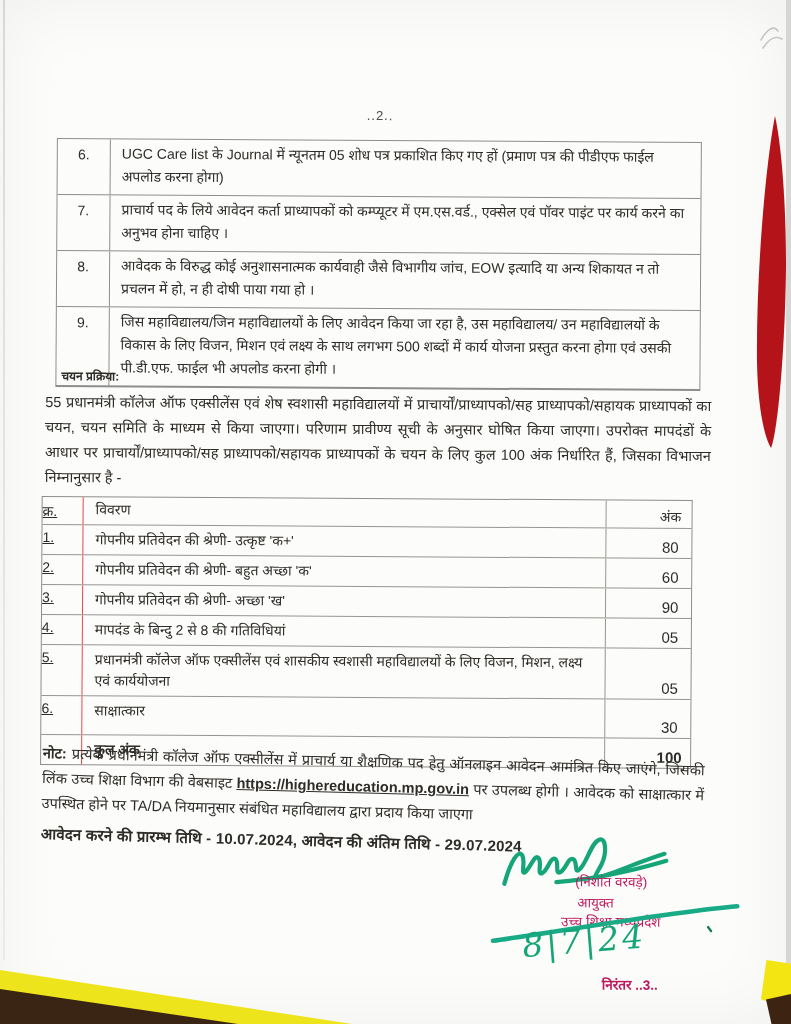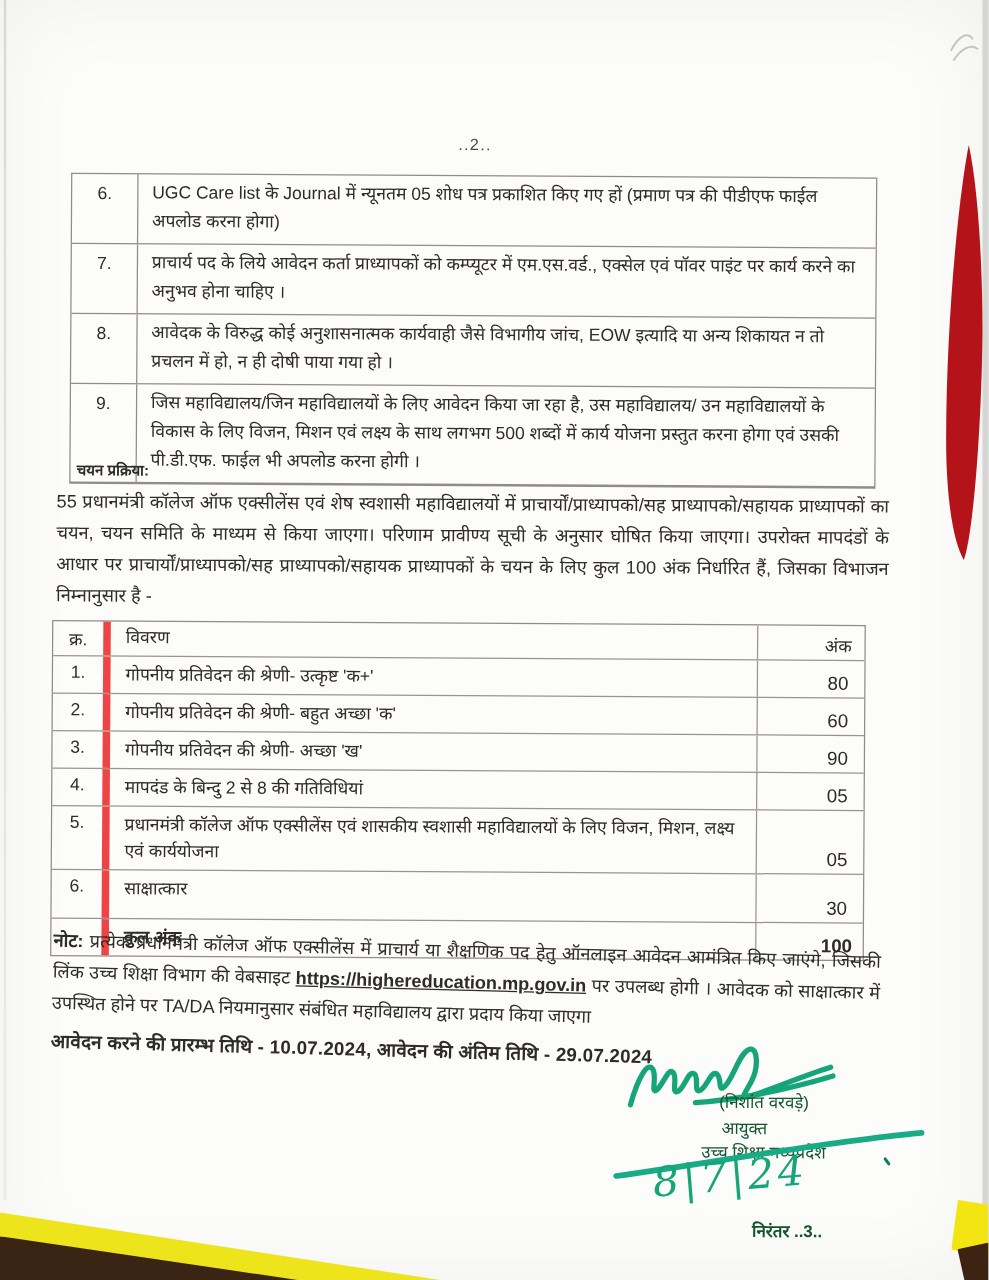--- a/index.html
+++ b/index.html
@@ -60,41 +60,41 @@
     font-weight:700;font-size:12px;margin-left:16px;}
   #selection-para{position:absolute;left:47px;top:390px;width:666px;
     font-size:14.5px;line-height:25px;text-align:justify;}
   
   #table2{
     position:absolute;left:44px;top:496px;width:649px;
     border:1px solid #8f8d8a;font-size:14px;
   }
   .t2-row{display:flex;border-bottom:1px solid #979591;}
   .t2-row:last-child{border-bottom:none;}
-  .t2-sno{width:40px;flex:0 0 40px;border-right:6px solid #ef4444;
-    text-align:center;padding-top:4px;}
+  .t2-sno{width:40px;flex:0 0 40px;border-right:1px solid #ef4444;
+    text-align:left;padding-top:4px;text-decoration:underline;}
   .t2-desc{flex:1;border-right:1px solid #979591;padding:4px 10px 4px 12px;line-height:21px;}
   .t2-marks{width:42px;flex:0 0 42px;display:flex;align-items:flex-end;
     justify-content:center;padding-bottom:2px;font-size:15px;margin-left:43px;}
   .t2-header .t2-desc{padding-top:2px;}
   .t2-header .t2-marks{font-size:14px;}
   .t2-h24{min-height:24px;} .t2-h27{min-height:27px;} .t2-h45{min-height:45px;}
   .t2-h38{min-height:38px;} .t2-h23{min-height:23px;}
   .t2-total .t2-desc,.t2-total .t2-marks{font-weight:700;}
   
   #note-block{
     position:absolute;left:47px;top:741px;width:662px;
     font-size:14.5px;line-height:25px;text-align:justify;
     transform:rotate(1.15deg);transform-origin:0 0;
   }
   #note-label{font-weight:700;}
   #note-link{text-decoration:underline;color:#2e2c29;font-weight:600;}
   #dates-line{margin-top:5px;font-weight:700;font-size:15px;letter-spacing:.2px;}
   
-  .sig-text{position:absolute;font-size:13.5px;color:#14532d;}
+  .sig-text{position:absolute;font-size:13.5px;color:#be185d;}
   #sig-svg{position:absolute;left:503px;top:829px;}
   #sig-name{left:580px;top:869px;}
   #sig-designation{left:582px;top:890px;}
   #sig-dept{left:566px;top:909px;}
   #sig-strike{position:absolute;left:494px;top:895px;}
   #sig-date{
     position:absolute;left:527px;top:918px;
     font-family:"DejaVu Serif","Liberation Serif",serif;font-style:italic;
     font-size:33px;color:#15a578;transform:rotate(-5deg);letter-spacing:3px;
   }

